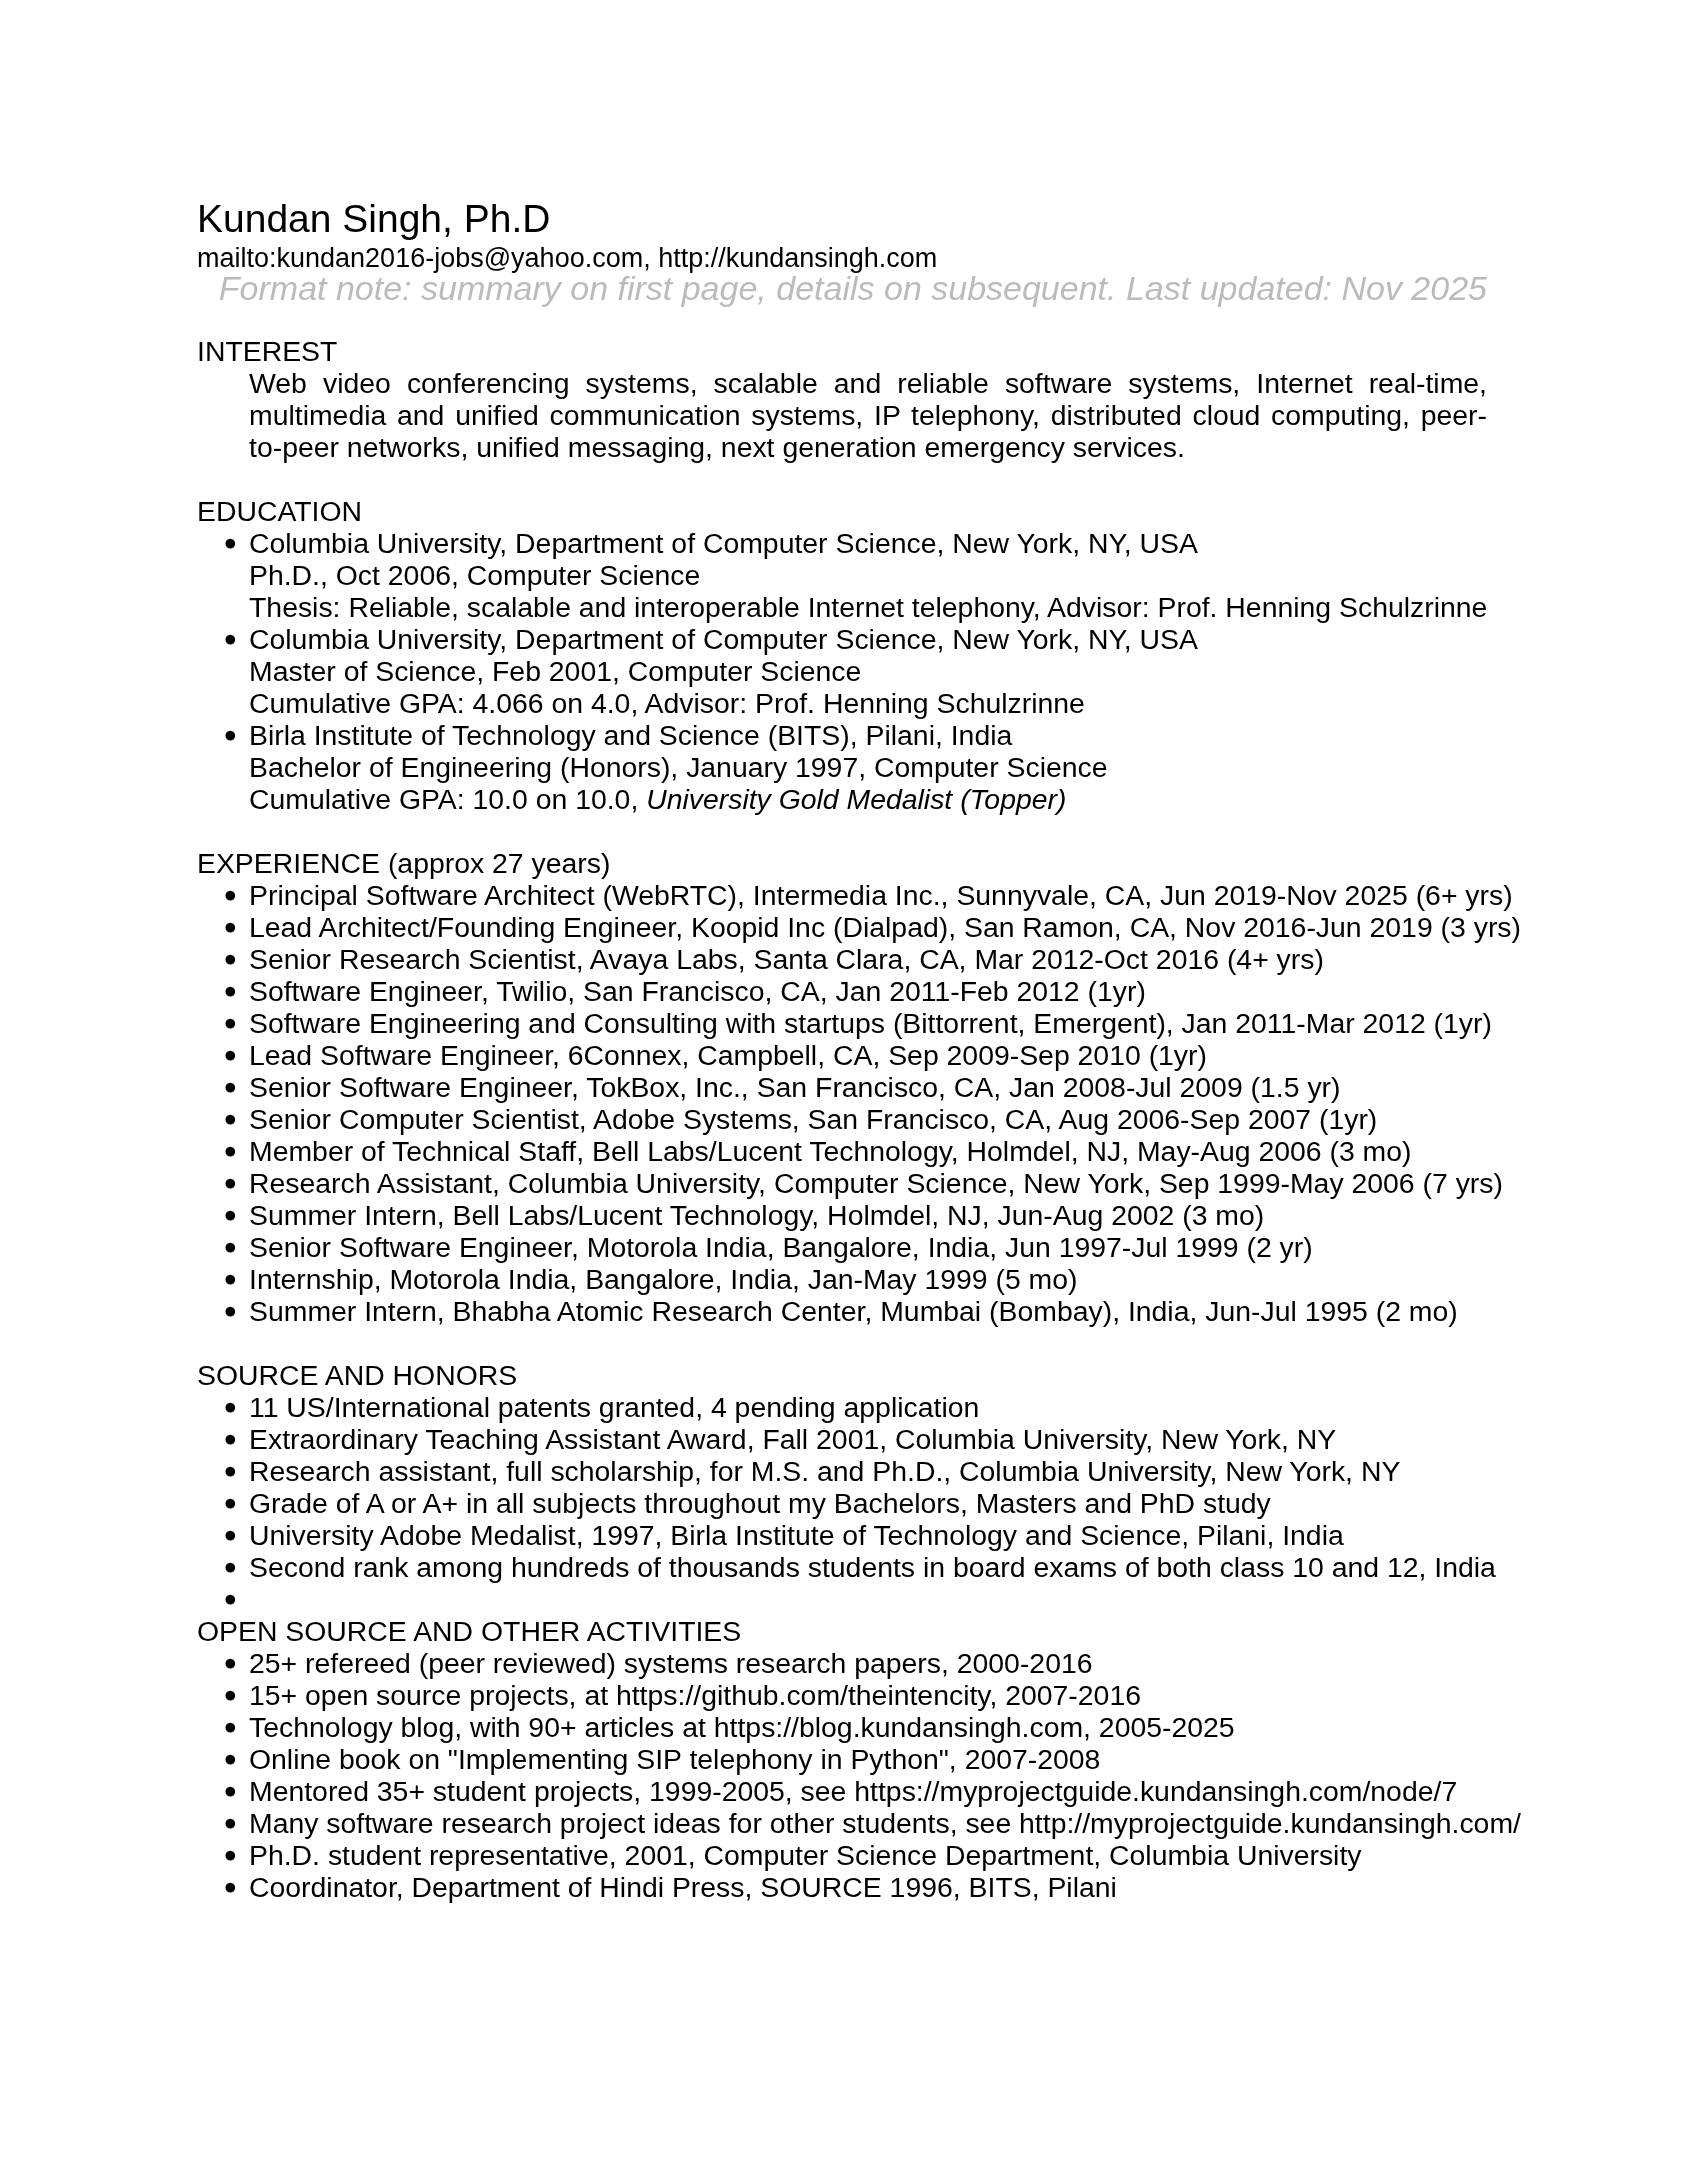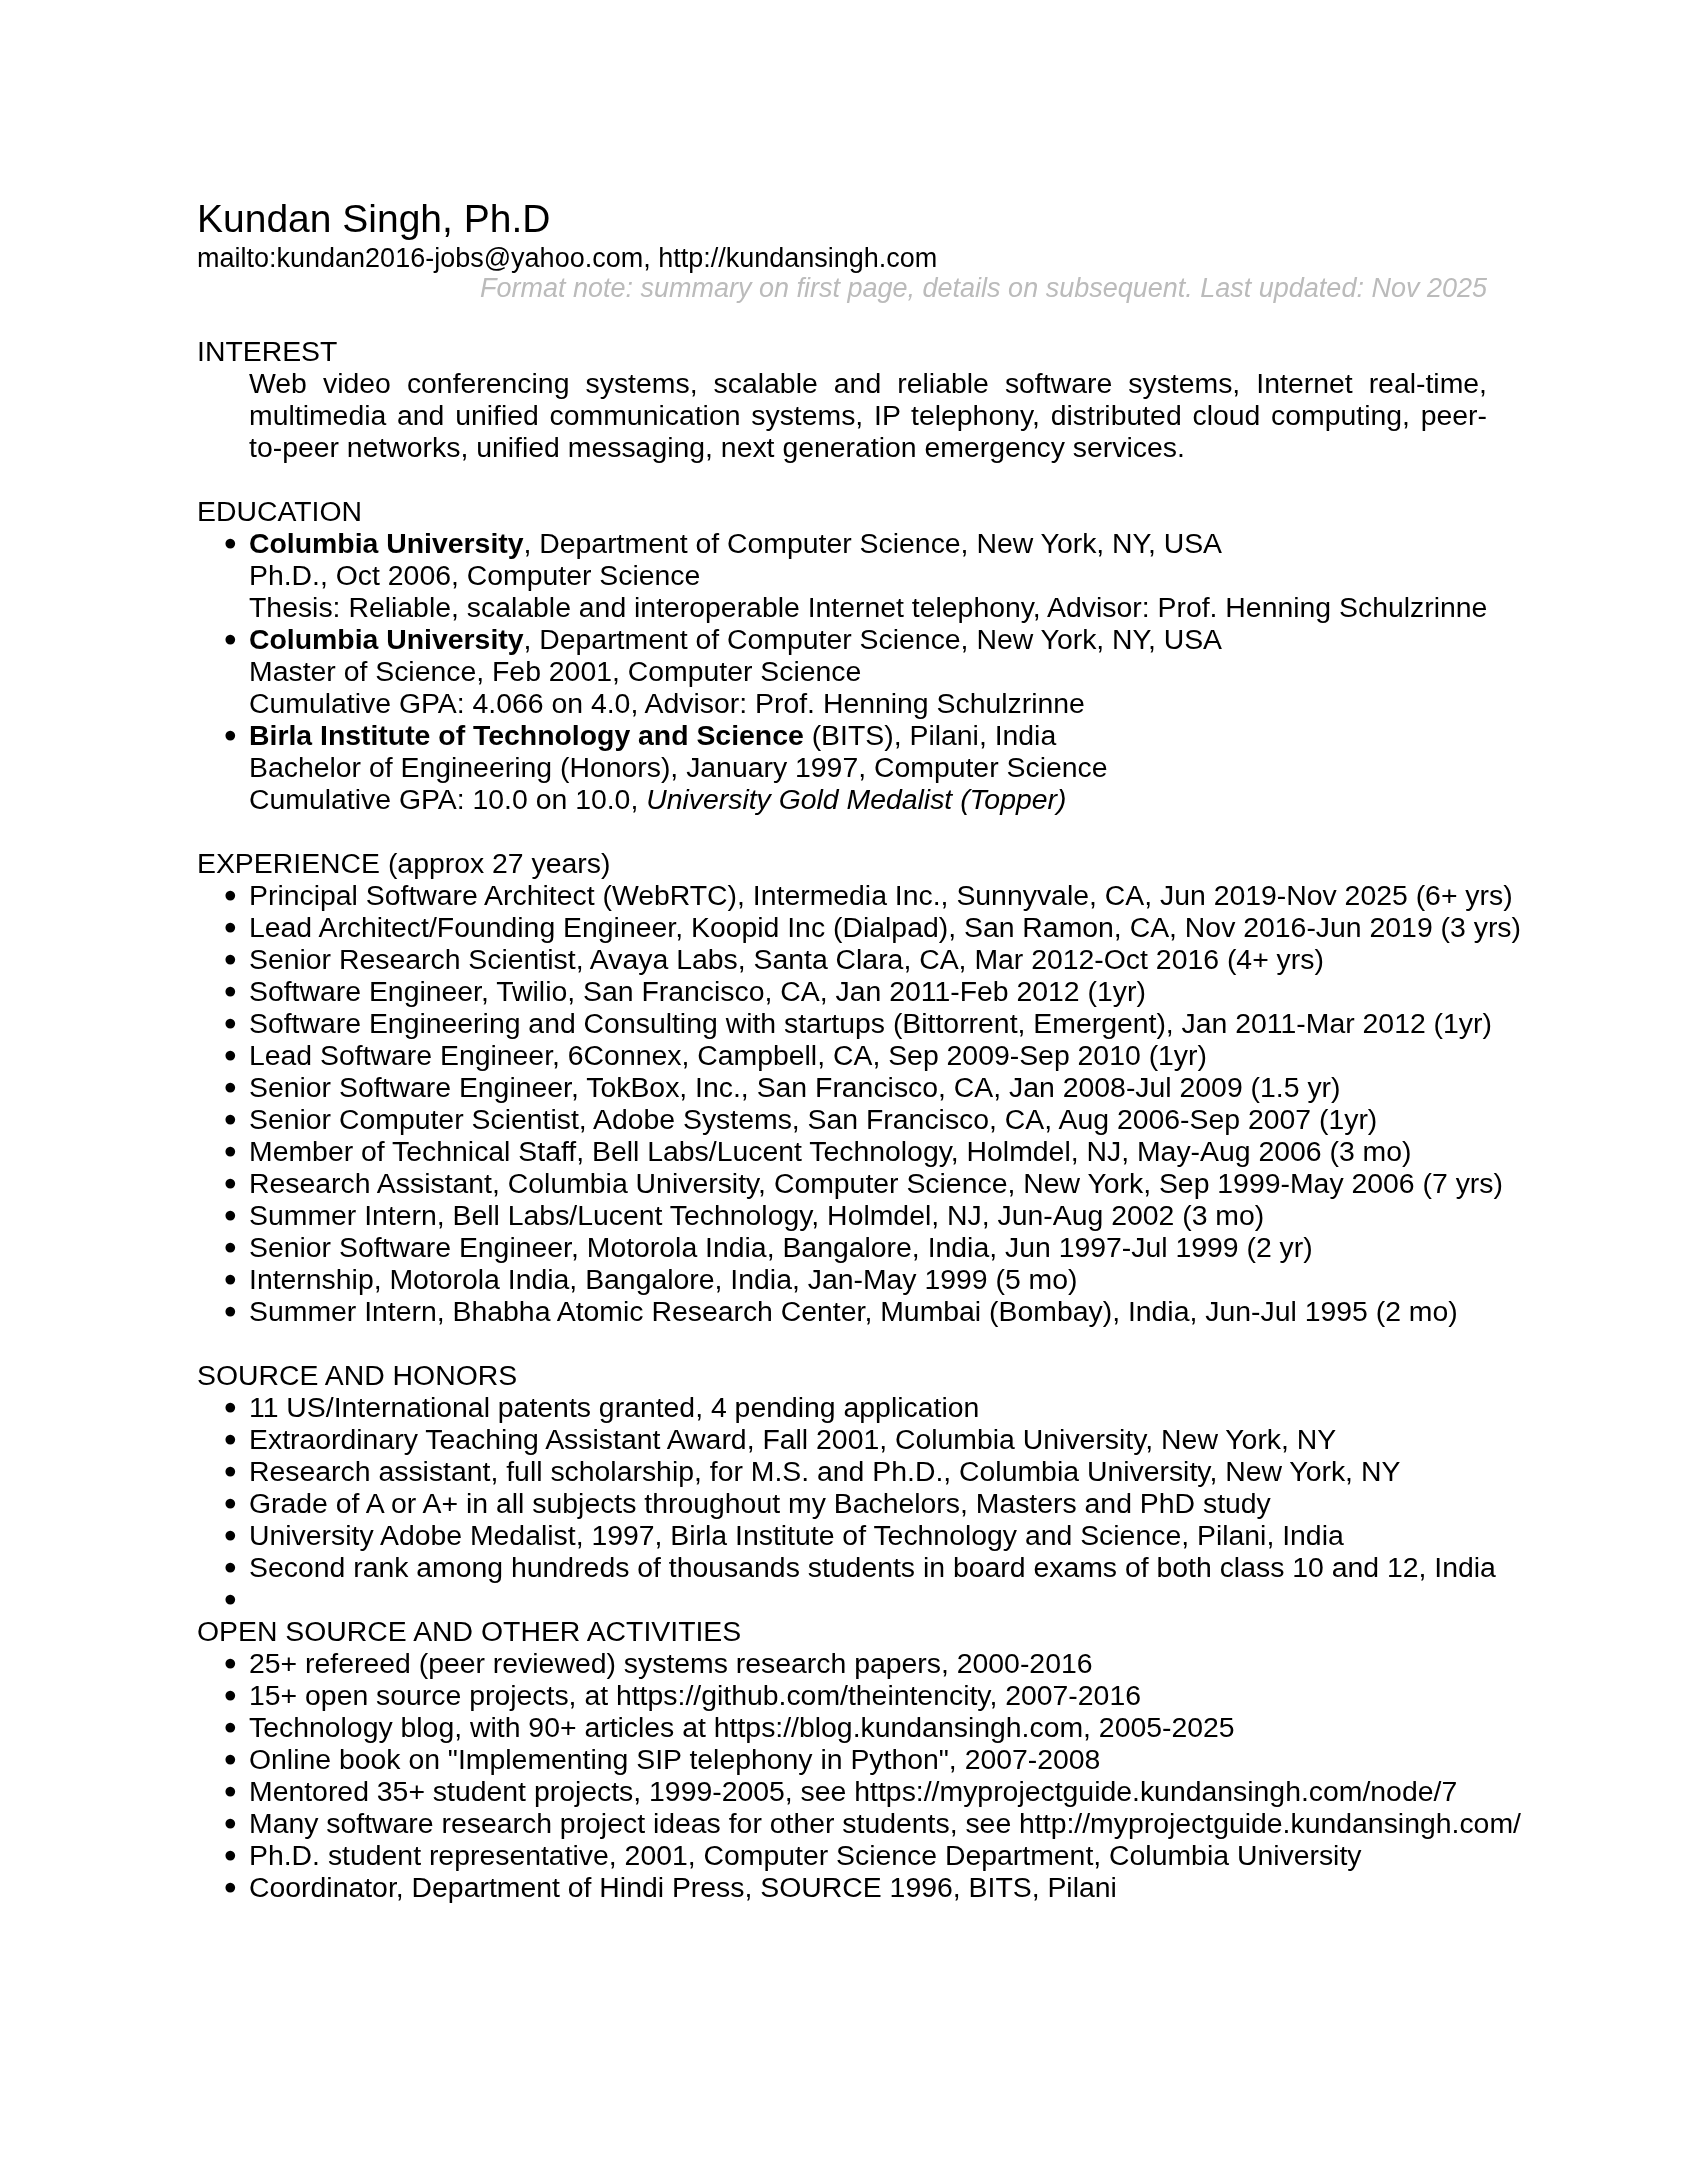--- a/index.html
+++ b/index.html
@@ -2,31 +2,31 @@
 <html style="font-size:10.6px"><head>
 <meta charset="utf-8">
 <style>
   html, body { margin: 0; padding: 0; background: #ffffff; }
   body { width: 1687px; height: 2183px; position: relative; overflow: hidden;
          font-family: "Liberation Sans", sans-serif; color: #000; }
   .page { position: absolute; left: 197px; top: 0; width: 1290px; }
   .name { position: absolute; left: 0; top: 196px; font-size: 39px; font-weight: normal;
           line-height: 46px; white-space: nowrap; }
   .contact { position: absolute; left: 0; top: 241px; font-size: 27px; line-height: 34px; white-space: nowrap; }
-  .note { position: absolute; right: 0; top: 271px; font-size: 27px; line-height: 34px; font-style: italic;
+  .note { position: absolute; right: 0; top: 271px; font-size: 34px; line-height: 34px; font-style: italic;
           color: #bbbbbb; white-space: nowrap; }
   .body { position: absolute; left: 0; top: 335px; width: 1290px; font-size: 28.4px; line-height: 32px; }
   .section-title { margin: 0; font-weight: normal; font-size: 28.4px; line-height: 32px; white-space: nowrap; }
   .section { margin-bottom: 32px; }
   .para { margin: 0 0 0 52px; text-align: justify; }
   ul { list-style: none; margin: 0; padding: 0; }
   li { position: relative; padding-left: 52px; white-space: nowrap; }
   li .bullet { position: absolute; left: 26.5px; top: 0; font-size: 22.5px; line-height: 32px; }
   .line { display: block; }
-  b { font-weight: bold; }
+  b { font-weight: normal; }
   i { font-style: italic; }
 </style>
 </head>
 <body>
 
 <div class="page">
   <div class="name">Kundan Singh, Ph.D</div>
   <div class="contact">mailto:kundan2016-jobs@yahoo.com, http://kundansingh.com</div>
   <div class="note">Format note: summary on first page, details on subsequent. Last updated: Nov 2025</div>
 

